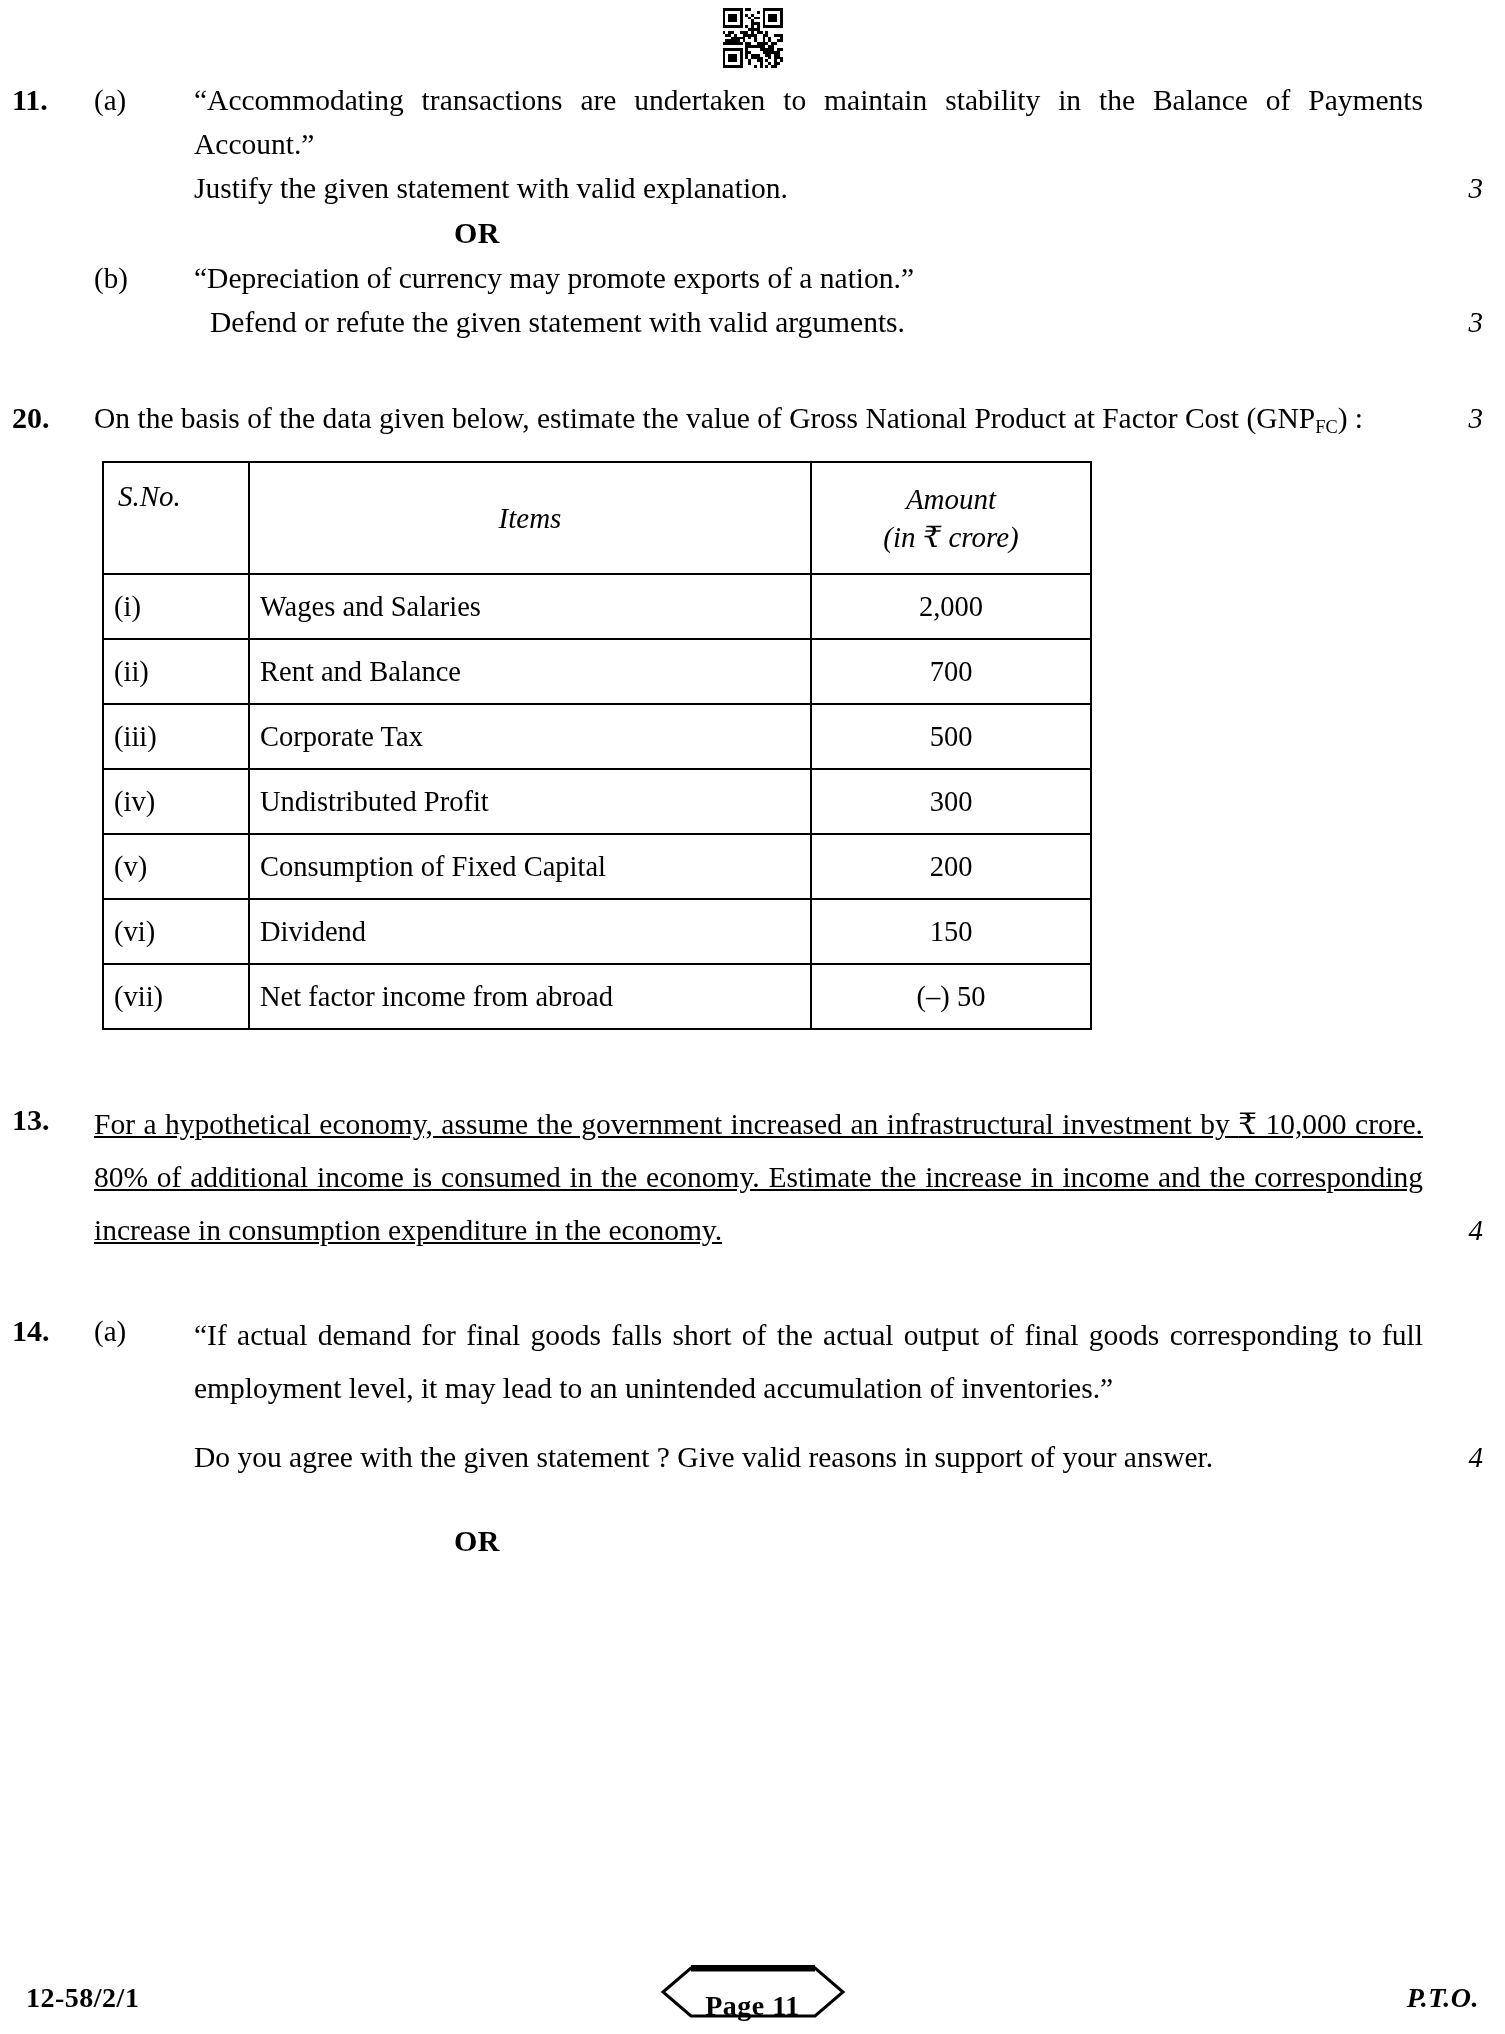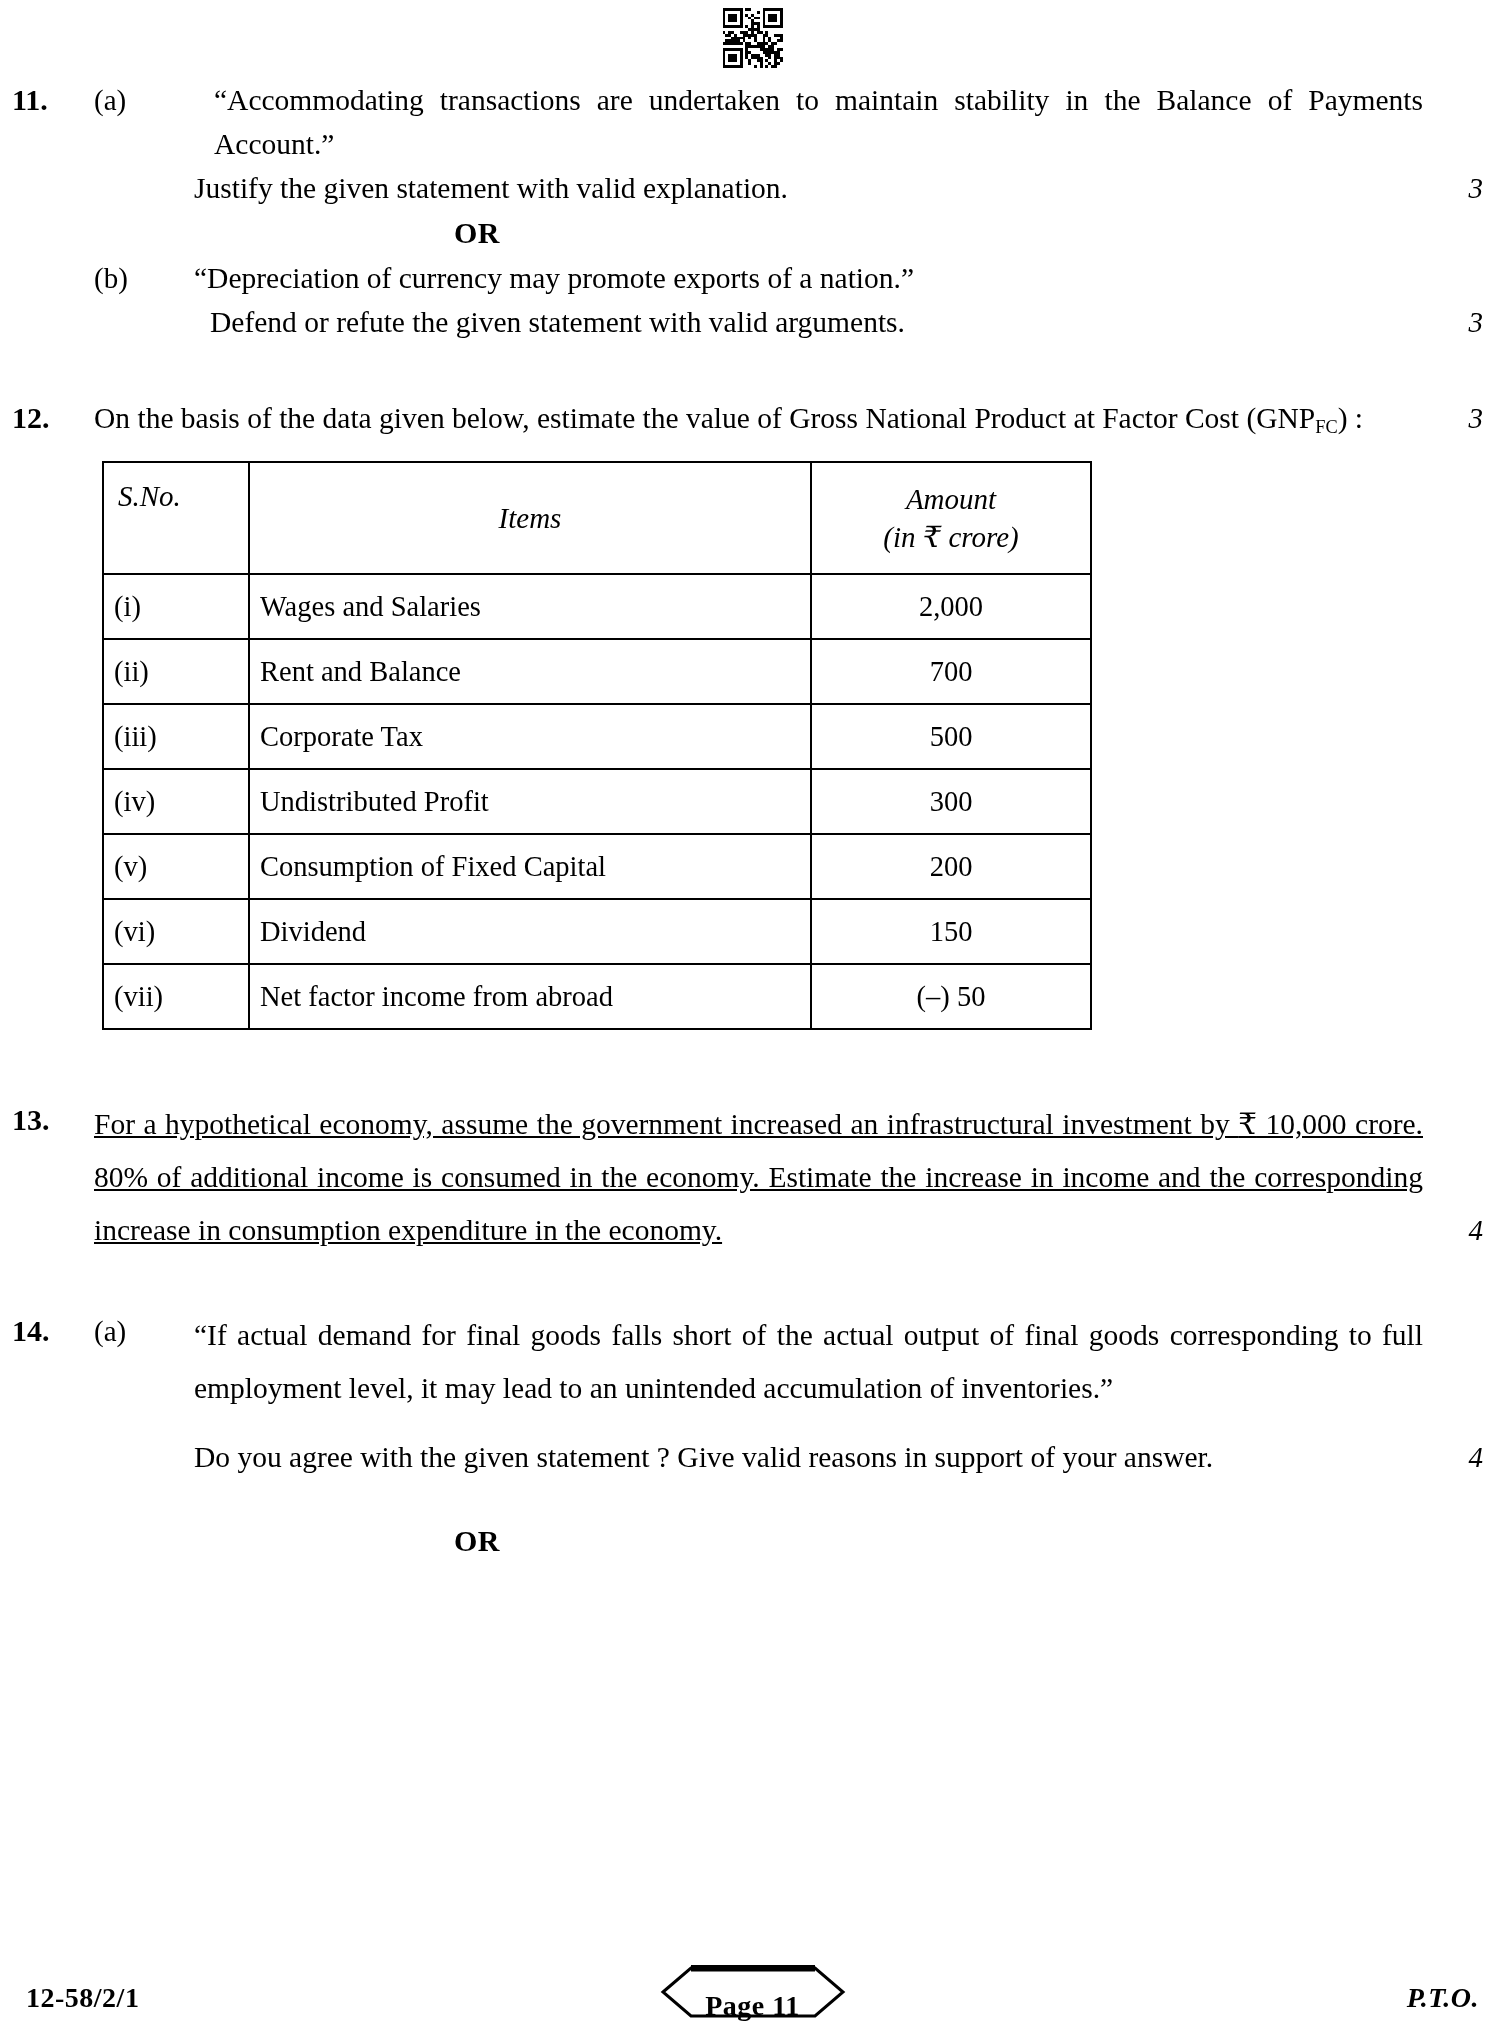--- a/index.html
+++ b/index.html
@@ -103,21 +103,20 @@
     letter-spacing: 0.5px;
   }
 
   .indent-extra { padding-left: 16px; }
 
   
   .wide {
     text-align: justify;
     text-align-last: left;
     word-spacing: 2px;
-    margin-left: 20px;
   }
   .wide2 {
     text-align: justify;
     text-align-last: left;
   }
 
   
   .table-wrap {
     margin-left: 102px;
     margin-top: 12px;
@@ -705,21 +704,21 @@
     <div class="qrow">
       <div class="qnum"></div>
       <div class="qsub"></div>
       <div class="qbody indent-extra">Defend or refute the given statement with valid arguments.</div>
       <div class="marks">3</div>
     </div>
 
     <div class="spacer-lg"></div>
 
     <div class="qrow">
-      <div class="qnum">12.</div>
+      <div class="qnum">20.</div>
       <div class="qbody wide2"><span>On the basis of the data given below, estimate the value of Gross National Product at Factor Cost (GNP</span><sub class="fc">FC</sub><span>) :</span></div>
       <div class="marks">3</div>
     </div>
 
     <div class="table-wrap">
       <table class="data">
         <thead>
           <tr>
             <td class="sno col-sno">S.No.</td>
             <td class="col-item">Items</td>

